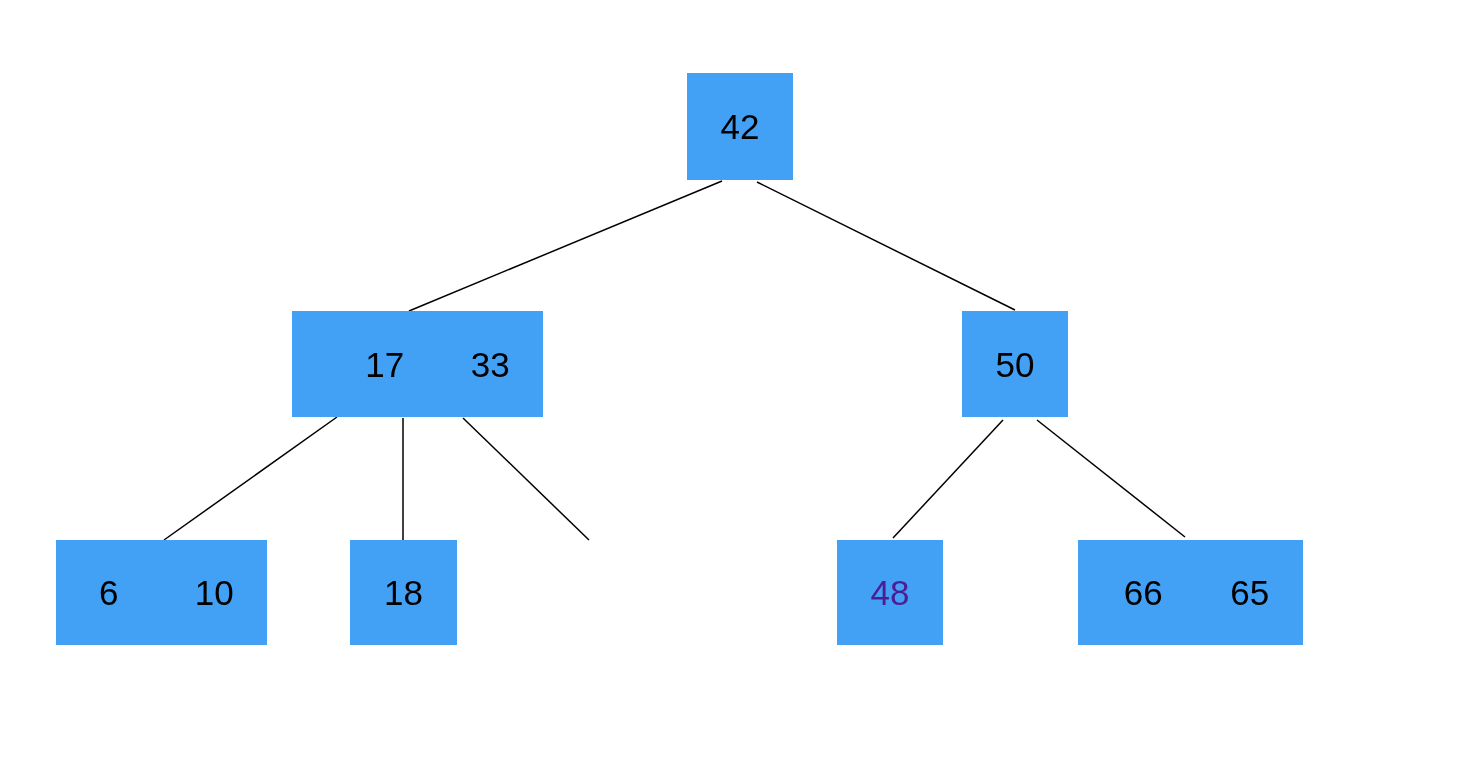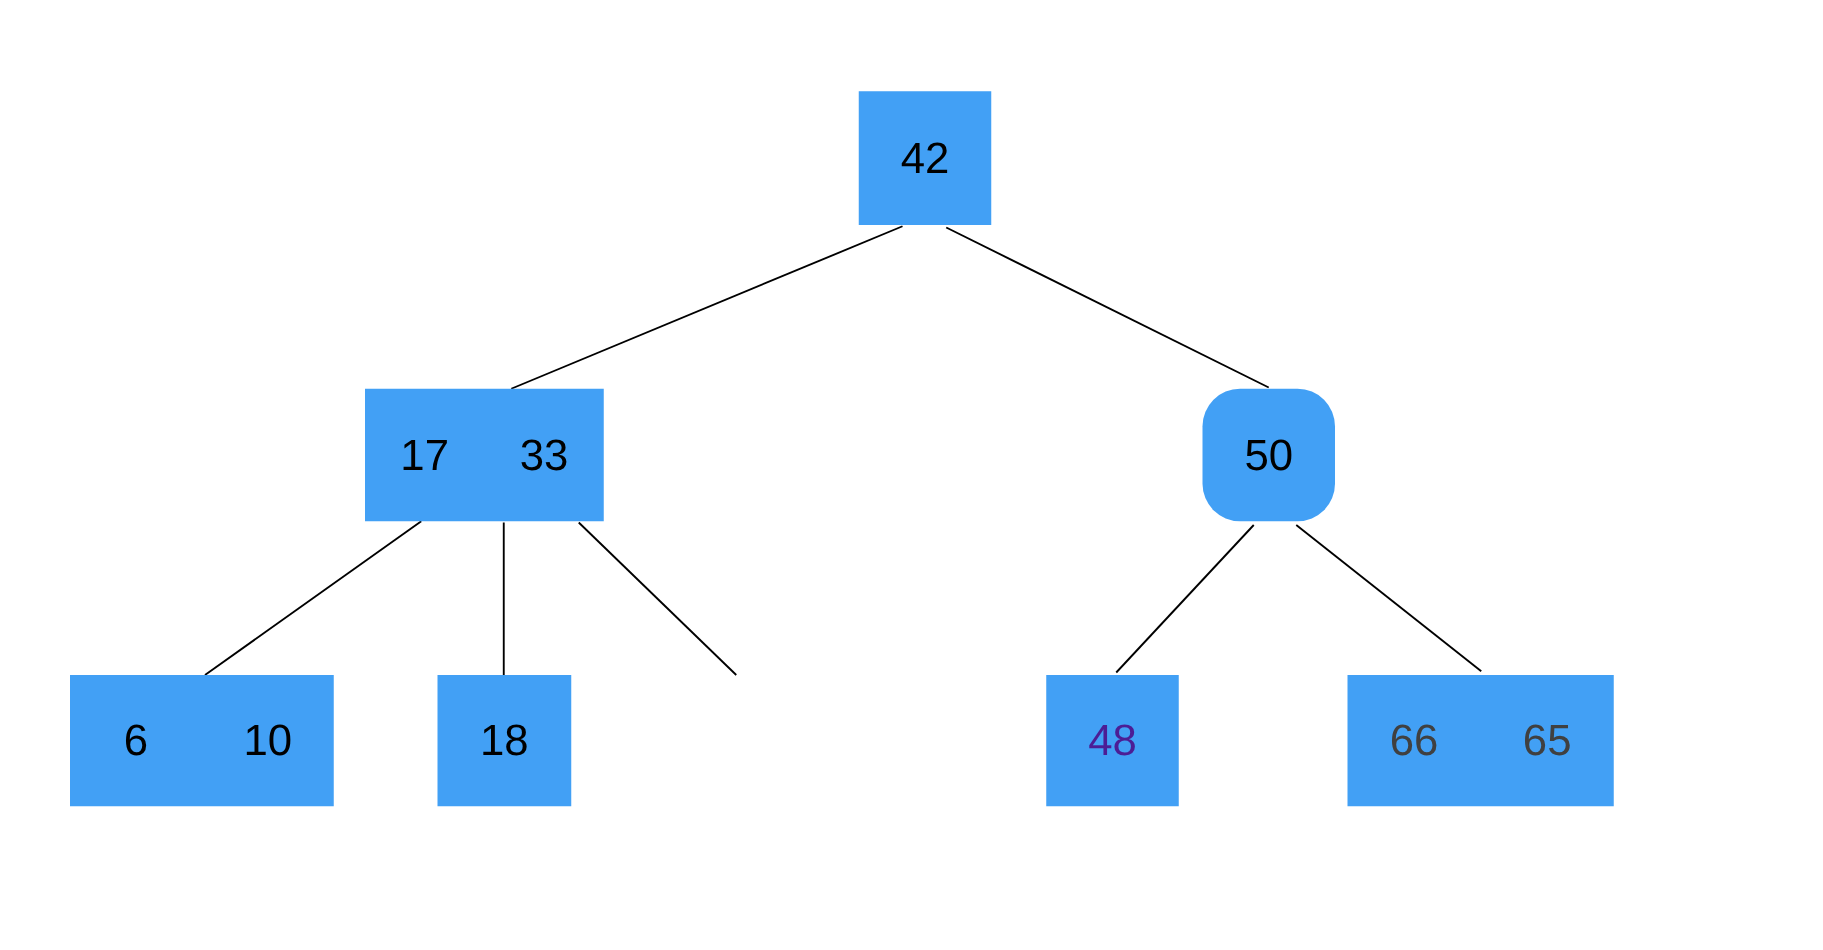--- a/index.html
+++ b/index.html
@@ -56,35 +56,35 @@
       <line x1="337" y1="417" x2="164" y2="540" stroke="#000000" stroke-width="1.5"></line>
       <line x1="403" y1="418" x2="403" y2="540" stroke="#000000" stroke-width="1.5"></line>
       <line x1="463" y1="418" x2="589" y2="540" stroke="#000000" stroke-width="1.5"></line>
       <line x1="1003" y1="420" x2="893" y2="538" stroke="#000000" stroke-width="1.5"></line>
       <line x1="1037" y1="420" x2="1185" y2="537" stroke="#000000" stroke-width="1.5"></line>
     </svg>
   <div class="nodes-layer">
       <div class="tree-node" style="left: 687px; top: 73px; width: 106px; height: 107px; background: rgb(66, 160, 245); color: rgb(0, 0, 0);">
         <div class="node-key">42</div>
       </div>
-      <div class="tree-node" style="left: 292px; top: 311px; width: 191px; height: 106px; background: rgb(66, 160, 245); color: rgb(0, 0, 0);">
+      <div class="tree-node" style="left: 292px; top: 311px; width: 211px; height: 106px; background: rgb(66, 160, 245); color: rgb(0, 0, 0); padding-left: 40px;">
         <div class="node-key">17</div>
         <div class="node-key">33</div>
       </div>
-      <div class="tree-node" style="left: 962px; top: 311px; width: 106px; height: 106px; background: rgb(66, 160, 245); color: rgb(0, 0, 0); border-radius: 30px;">
+      <div class="tree-node" style="left: 962px; top: 311px; width: 106px; height: 106px; background: rgb(66, 160, 245); color: rgb(0, 0, 0);">
         <div class="node-key">50</div>
       </div>
       <div class="tree-node" style="left: 56px; top: 540px; width: 211px; height: 105px; background: rgb(66, 160, 245); color: rgb(0, 0, 0);">
         <div class="node-key">6</div>
         <div class="node-key">10</div>
       </div>
       <div class="tree-node" style="left: 350px; top: 540px; width: 107px; height: 105px; background: rgb(66, 160, 245); color: rgb(0, 0, 0);">
         <div class="node-key">18</div>
       </div>
       <div class="tree-node" style="left: 837px; top: 540px; width: 106px; height: 105px; background: rgb(66, 160, 245); color: #4c1d95;">
         <div class="node-key">48</div>
       </div>
-      <div class="tree-node" style="left: 1078px; top: 540px; width: 213px; height: 105px; background: rgb(66, 160, 245); color: #404040;">
+      <div class="tree-node" style="left: 1078px; top: 540px; width: 213px; height: 105px; background: rgb(66, 160, 245); color: #000000; padding-left: 12px;">
         <div class="node-key">66</div>
         <div class="node-key">65</div>
       </div>
     </div>
 </div>
 
 </body></html>

